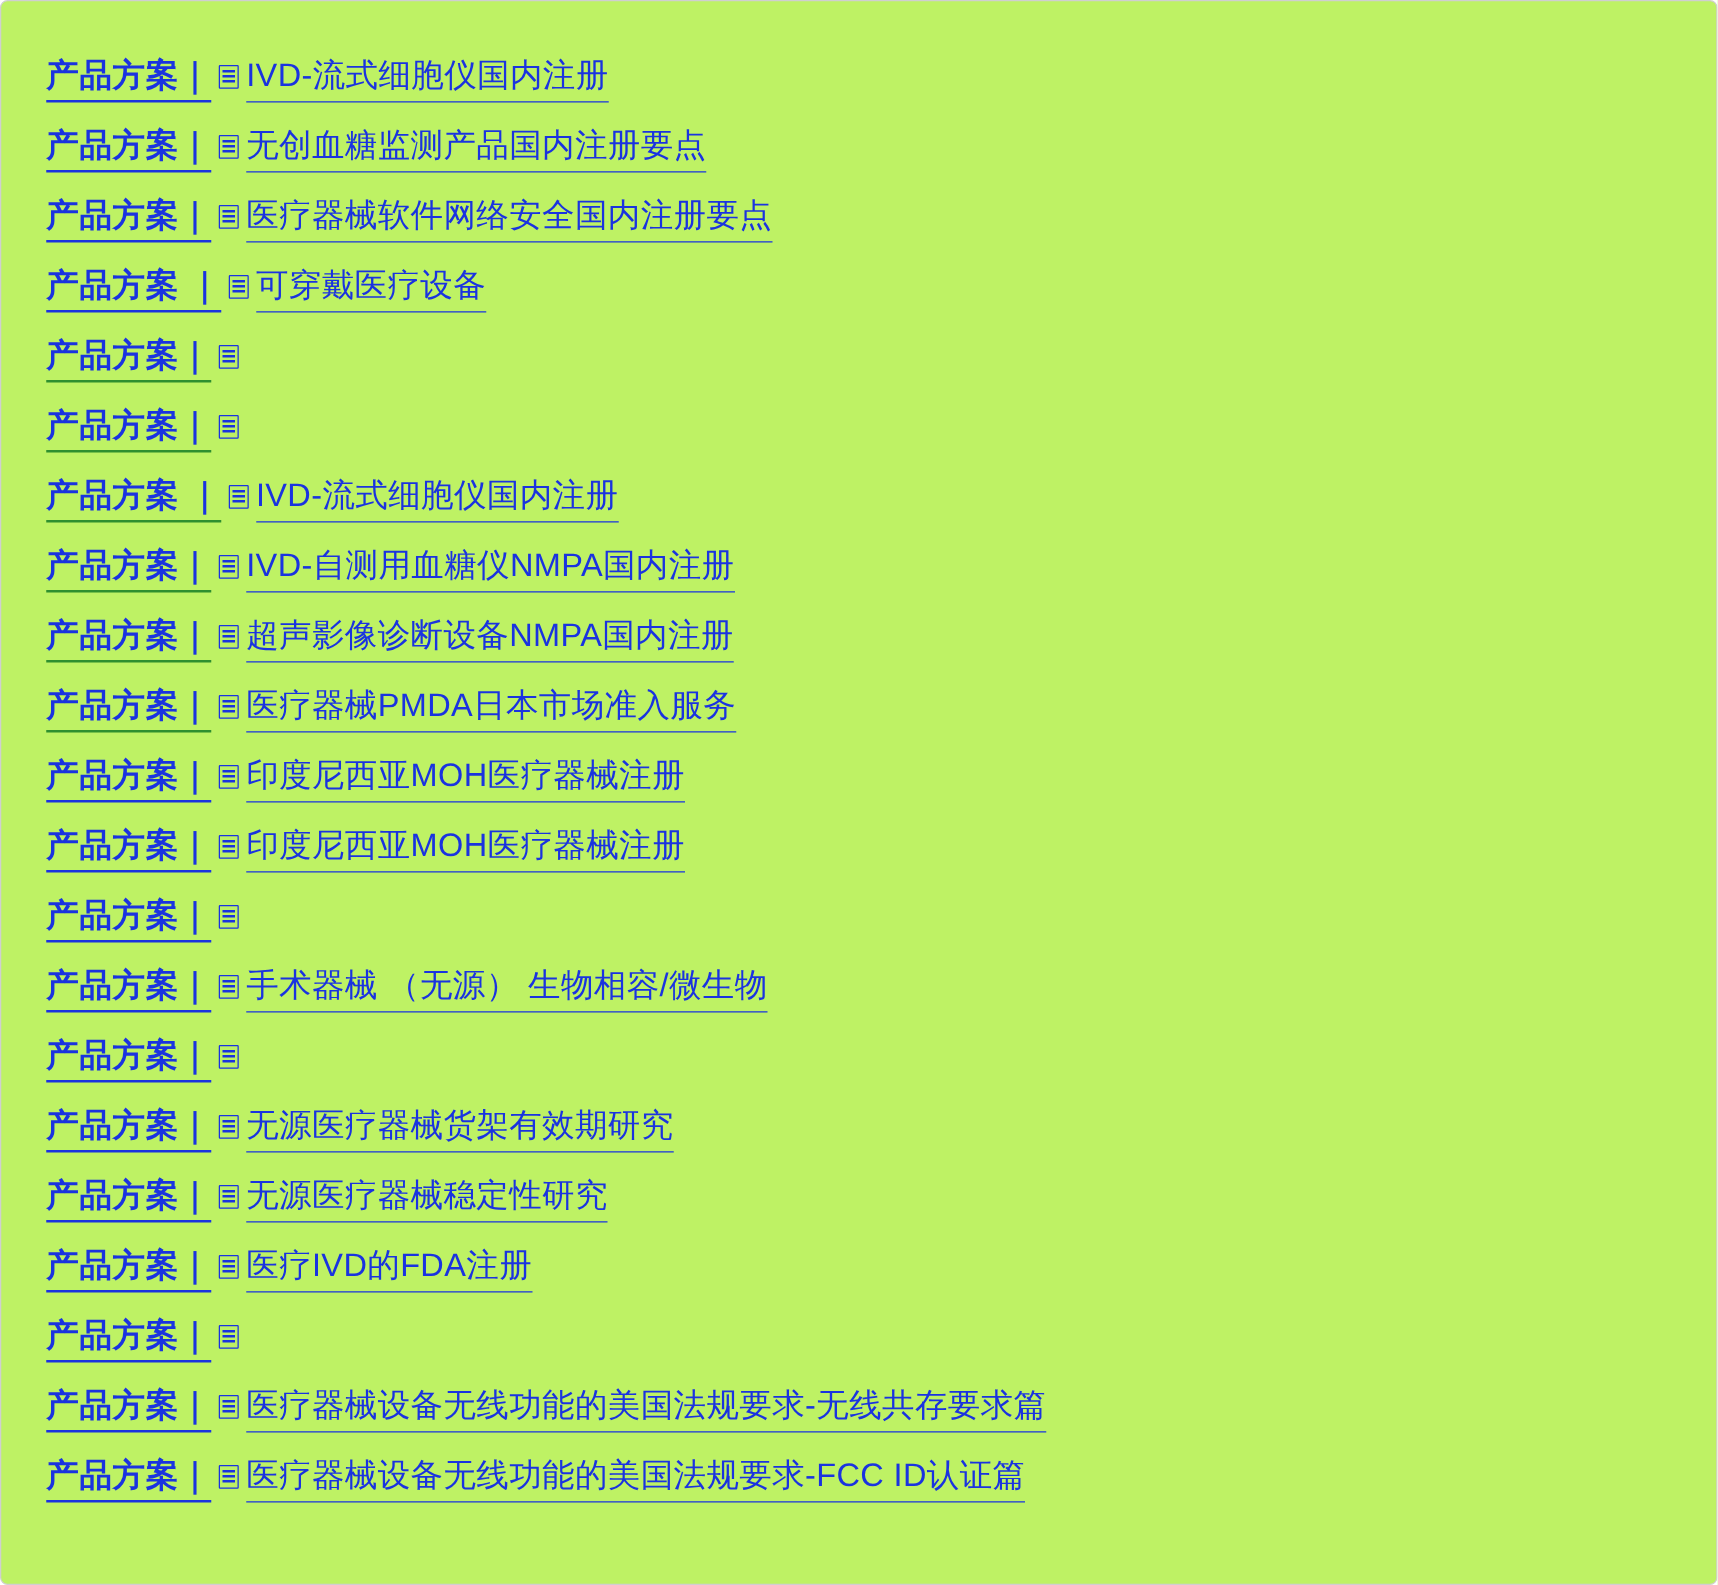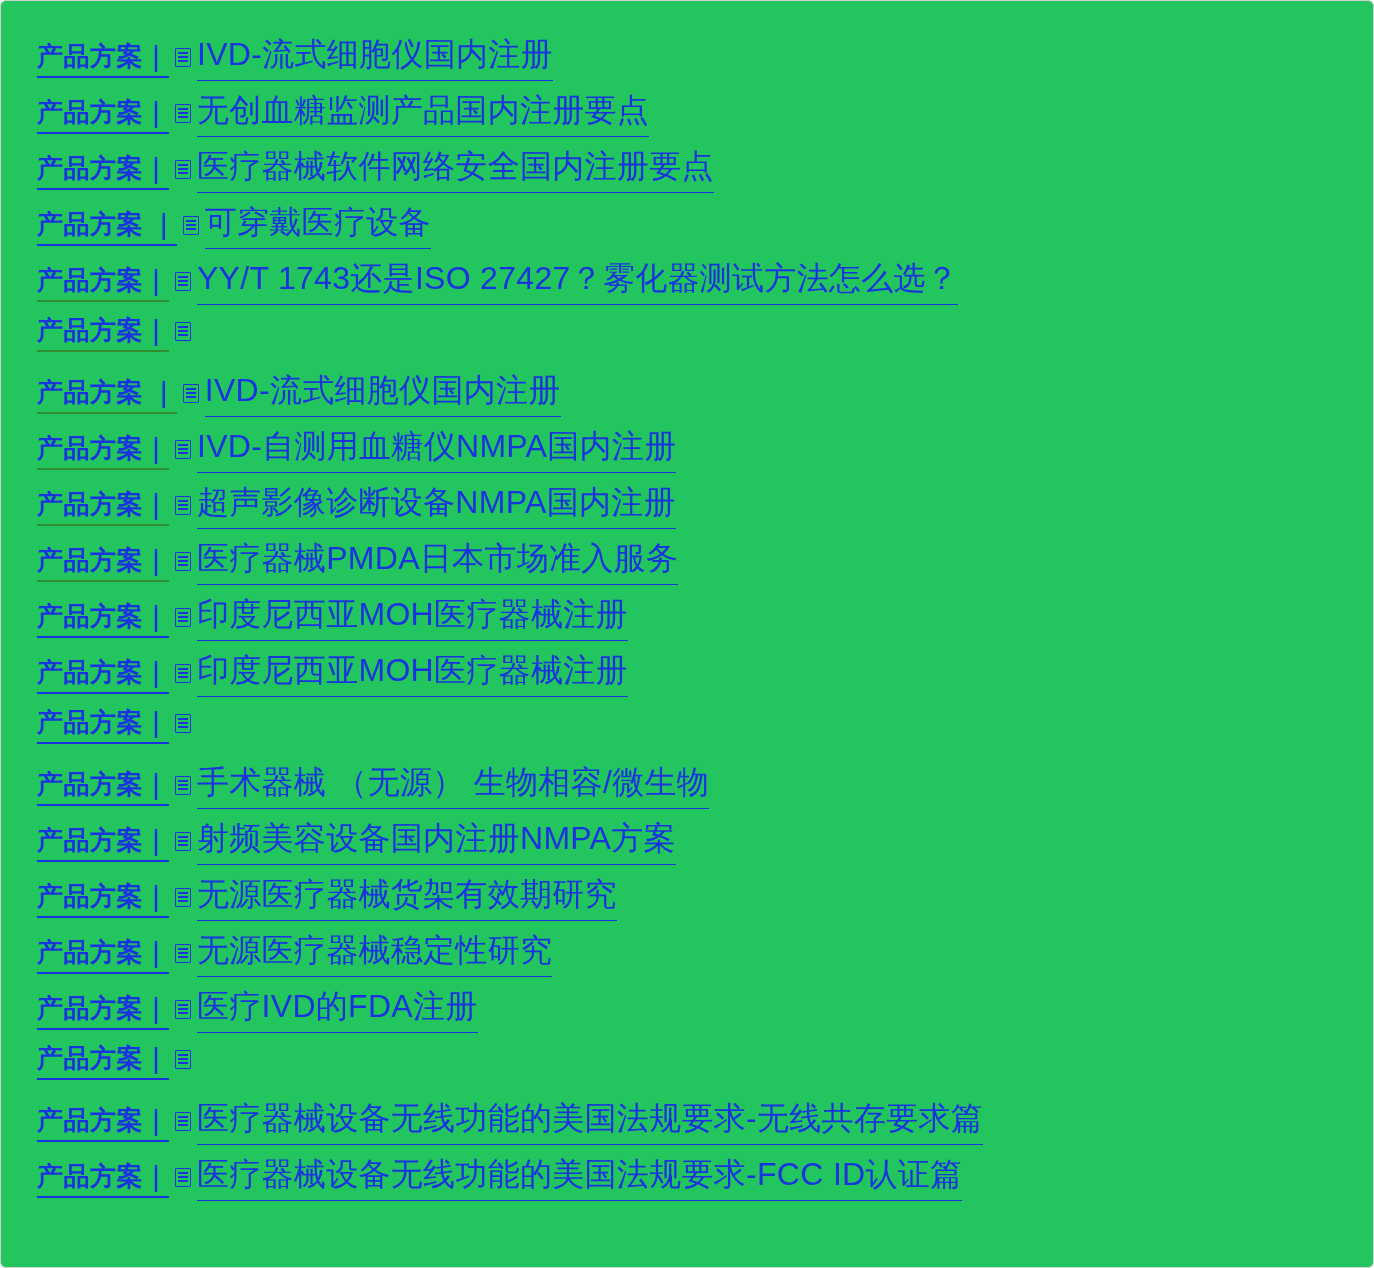--- a/index.html
+++ b/index.html
@@ -11,22 +11,22 @@
     width: 1374px;
     height: 1268px;
     font-family: "Liberation Sans", "DejaVu Sans", sans-serif;
   }
   .page-frame {
     box-sizing: border-box;
     width: 1374px;
     height: 1268px;
     border: 1px solid #cfcfcf;
     border-radius: 6px;
-    padding: 32px 36px 30px 36px;
-    background: #22c55e;
+    padding: 42px 36px 30px 36px;
+    background: #bef264;
   }
   .link-list {
     display: flex;
     flex-direction: column;
     gap: 0px;
   }
   .link-row {
     display: flex;
     align-items: baseline;
     height: 56px;
@@ -60,21 +60,21 @@
     content: "";
     position: absolute;
     left: 2px;
     right: 2px;
     top: 3px;
     height: 1.5px;
     background: #1a33e0;
     box-shadow: 0 4px 0 0 #1a33e0, 0 8px 0 0 #1a33e0;
   }
   .title {
-    font-size: 32px;
+    font-size: 26px;
     color: #1a33e0;
     border-bottom: 1.5px solid #1a33e0;
     padding-bottom: 3px;
     letter-spacing: 0.3px;
   }
 </style>
 </head>
 <body>
 
 <div class="page-frame">
@@ -100,21 +100,20 @@
 
     <div class="link-row">
       <span class="prefix blue-underline">产品方案 ｜</span>
       <span class="doc-icon"></span>
       <span class="title">可穿戴医疗设备</span>
     </div>
 
     <div class="link-row">
       <span class="prefix">产品方案｜</span>
       <span class="doc-icon"></span>
-      <span class="title">YY/T 1743还是ISO 27427？雾化器测试方法怎么选？</span>
     </div>
 
     <div class="link-row">
       <span class="prefix">产品方案｜</span>
       <span class="doc-icon"></span>
     </div>
 
     <div class="link-row">
       <span class="prefix">产品方案 ｜</span>
       <span class="doc-icon"></span>
@@ -158,21 +157,20 @@
 
     <div class="link-row">
       <span class="prefix blue-underline">产品方案｜</span>
       <span class="doc-icon"></span>
       <span class="title">手术器械 （无源） 生物相容/微生物</span>
     </div>
 
     <div class="link-row">
       <span class="prefix blue-underline">产品方案｜</span>
       <span class="doc-icon"></span>
-      <span class="title">射频美容设备国内注册NMPA方案</span>
     </div>
 
     <div class="link-row">
       <span class="prefix blue-underline">产品方案｜</span>
       <span class="doc-icon"></span>
       <span class="title">无源医疗器械货架有效期研究</span>
     </div>
 
     <div class="link-row">
       <span class="prefix blue-underline">产品方案｜</span>

